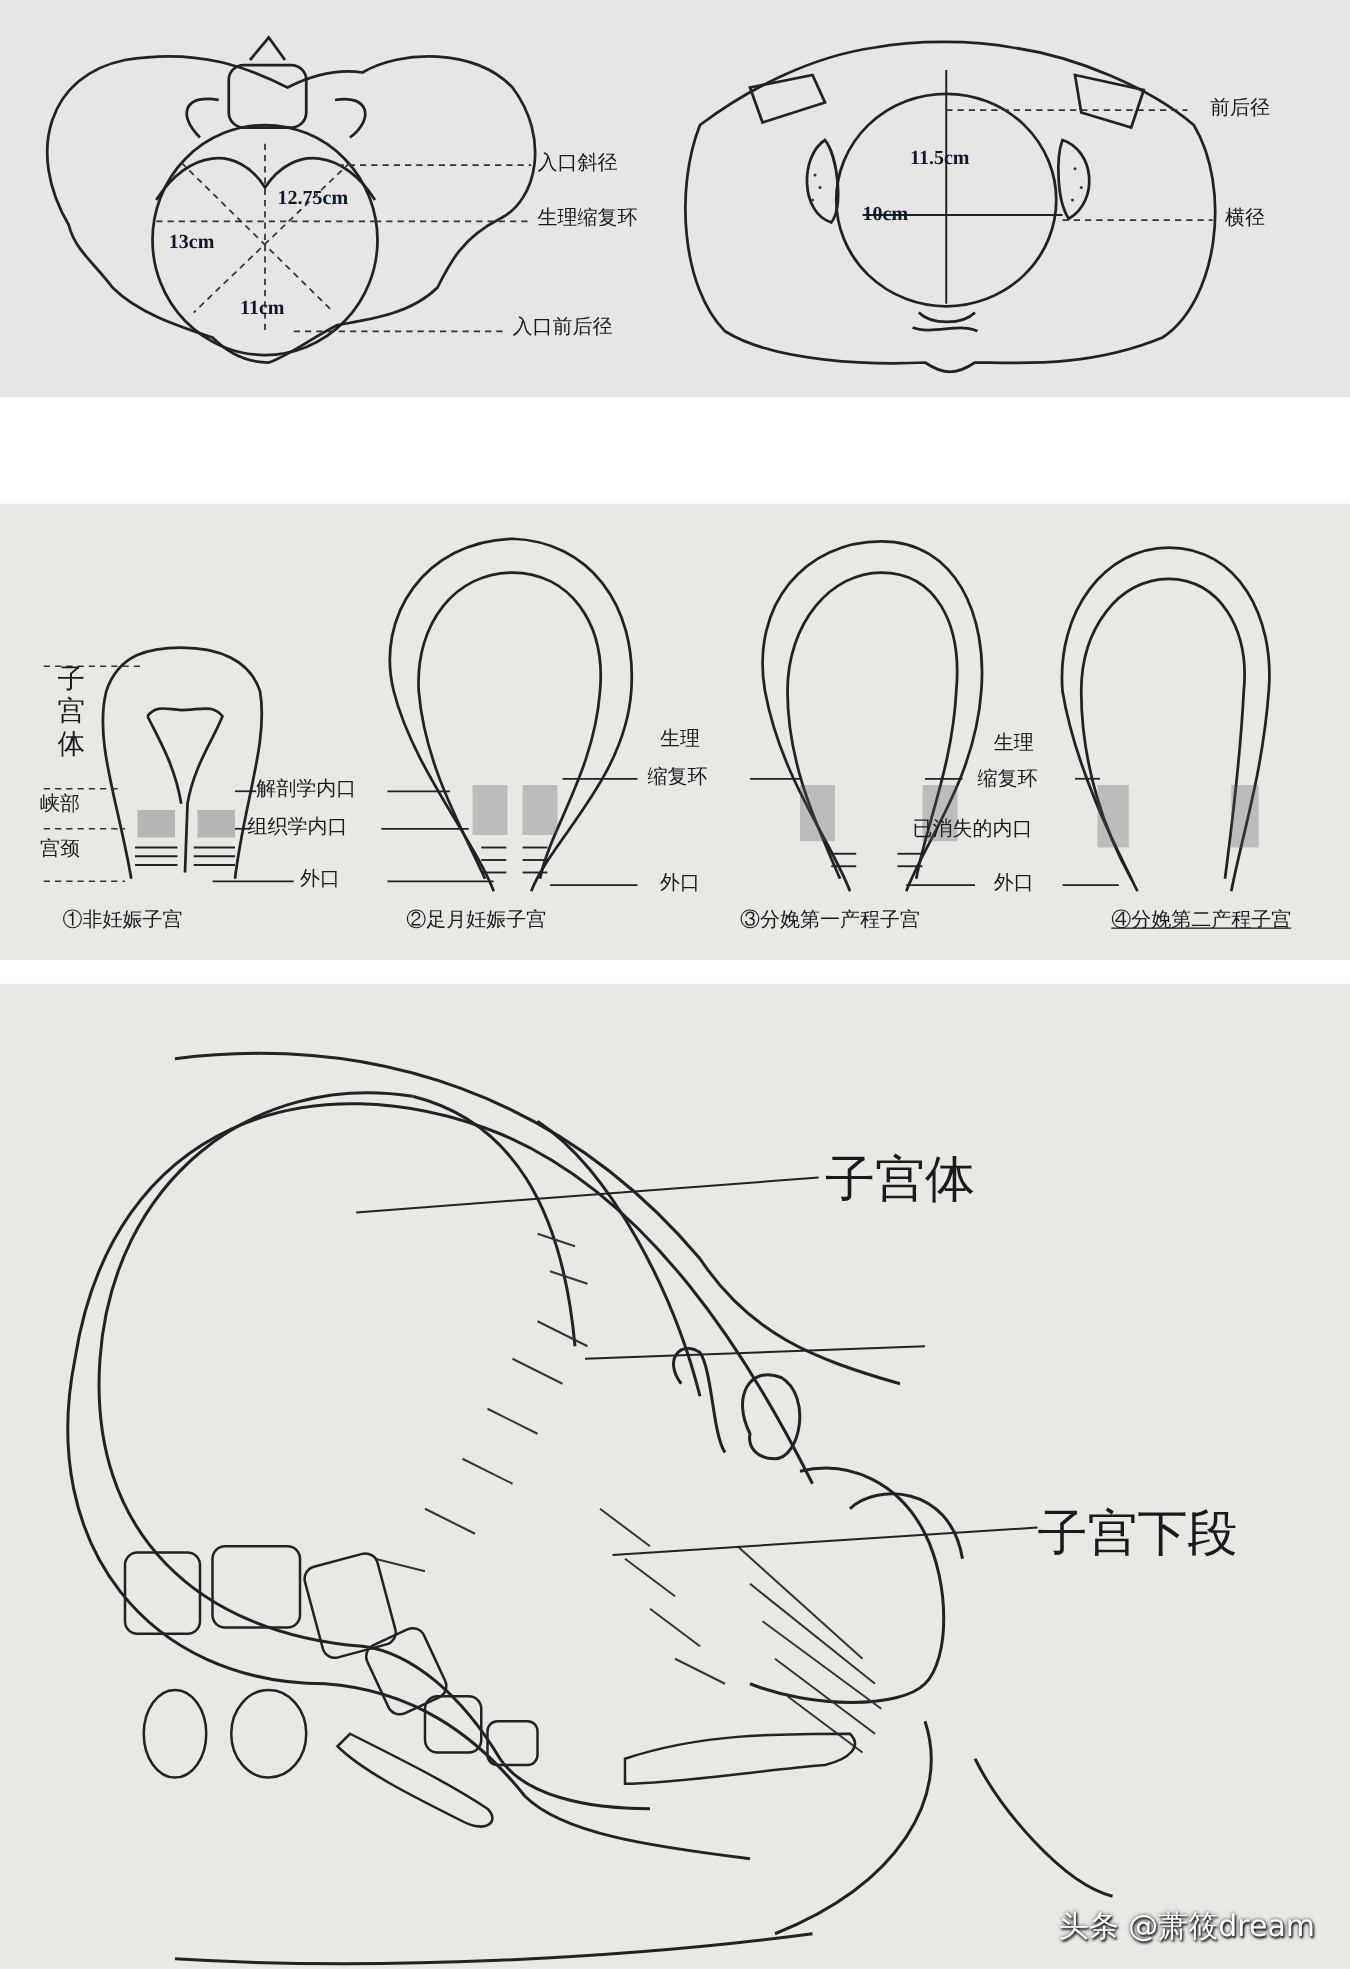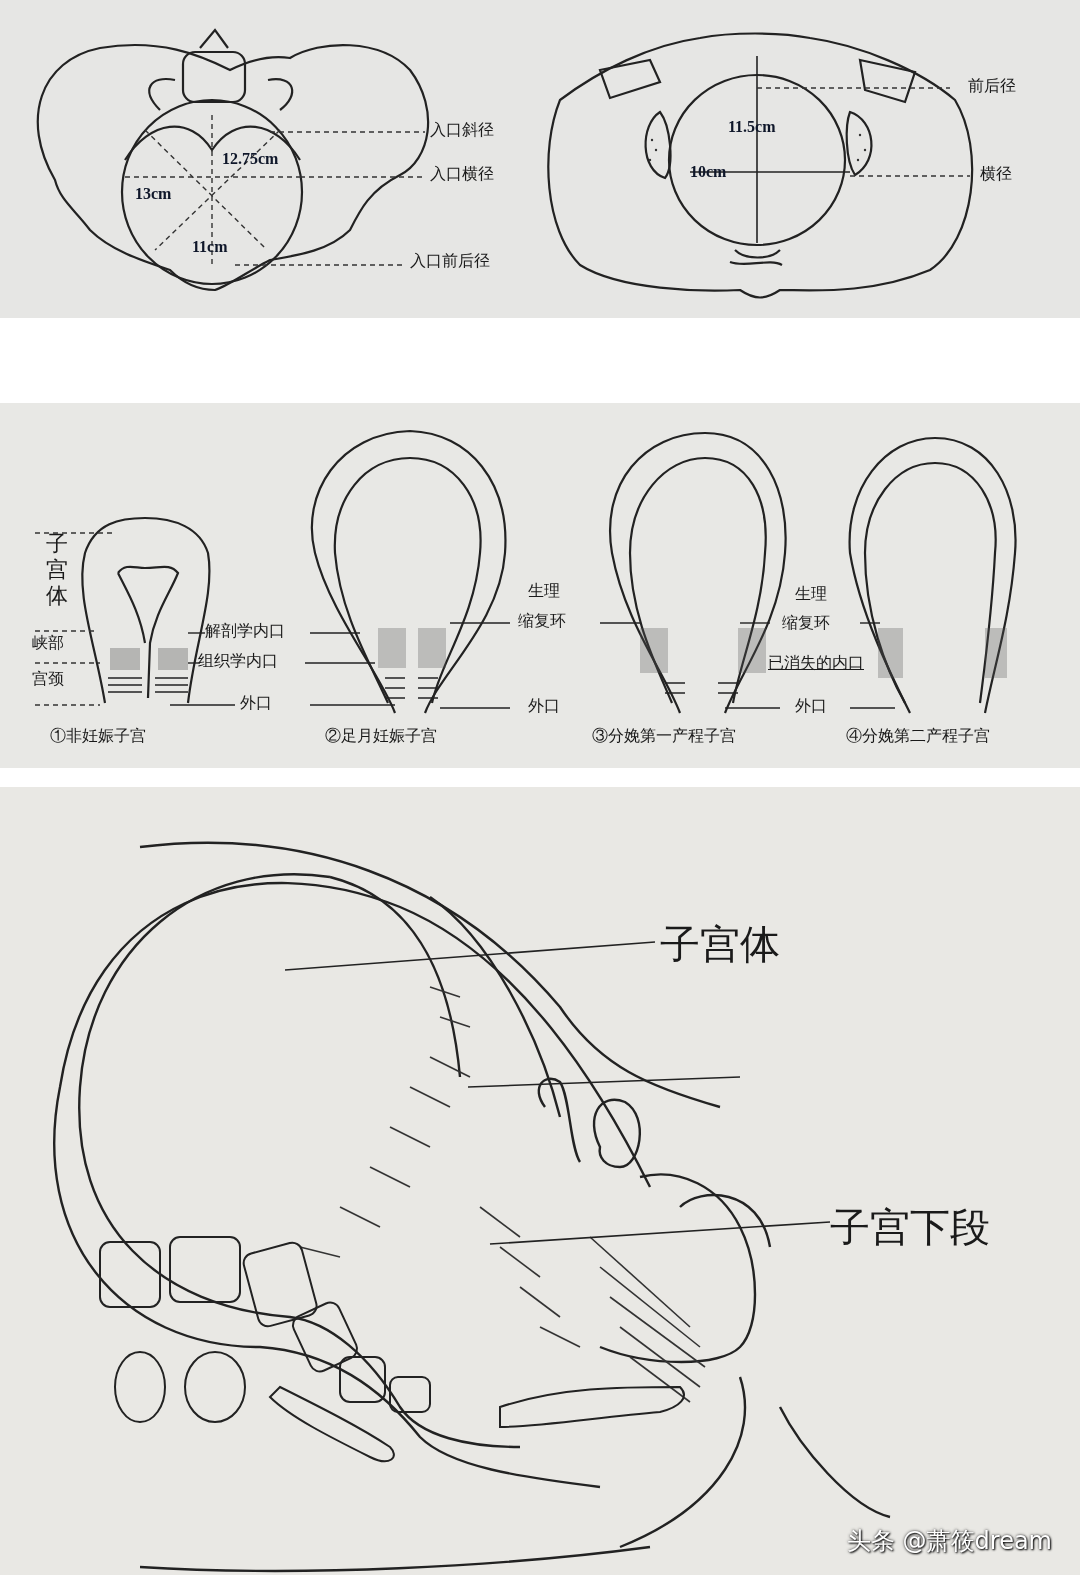--- a/index.html
+++ b/index.html
@@ -67,21 +67,21 @@
     </g>
     <g stroke="#333" stroke-width="1.4" stroke-dasharray="5,4" fill="none">
       <line x1="757" y1="88" x2="950" y2="88"></line>
       <line x1="850" y1="176" x2="970" y2="176"></line>
     </g>
   </svg>
   <span class="meas" style="left:222px;top:150px;">12.75cm</span>
   <span class="meas" style="left:135px;top:185px;">13cm</span>
   <span class="meas" style="left:192px;top:238px;">11cm</span>
   <span class="lbl md" style="left:430px;top:122px;">入口斜径</span>
-  <span class="lbl md" style="left:430px;top:166px;">入口横径</span>
+  <span class="lbl md" style="left:430px;top:166px;">生理缩复环</span>
   <span class="lbl md" style="left:410px;top:253px;">入口前后径</span>
 
   <span class="meas" style="left:728px;top:118px;">11.5cm</span>
   <span class="meas" style="left:690px;top:163px;">10cm</span>
   <span class="lbl md" style="left:968px;top:78px;">前后径</span>
   <span class="lbl md" style="left:980px;top:166px;">横径</span>
 </div>
 
 <div id="p2" class="panel">
   <svg width="1080" height="365">
@@ -157,26 +157,26 @@
   <span class="lbl md" style="left:32px;top:232px;">峡部</span>
   <span class="lbl md" style="left:32px;top:268px;">宫颈</span>
   <span class="lbl md" style="left:205px;top:220px;">解剖学内口</span>
   <span class="lbl md" style="left:198px;top:250px;">组织学内口</span>
   <span class="lbl md" style="left:240px;top:292px;">外口</span>
   <span class="lbl md" style="left:528px;top:180px;">生理</span>
   <span class="lbl md" style="left:518px;top:210px;">缩复环</span>
   <span class="lbl md" style="left:528px;top:295px;">外口</span>
   <span class="lbl md" style="left:795px;top:183px;">生理</span>
   <span class="lbl md" style="left:782px;top:212px;">缩复环</span>
-  <span class="lbl md" style="left:768px;top:252px;text-decoration:underline;">已消失的内口</span>
+  <span class="lbl md" style="left:730px;top:252px;">已消失的内口</span>
   <span class="lbl md" style="left:795px;top:295px;">外口</span>
   <span class="lbl md" style="left:50px;top:325px;">①非妊娠子宫</span>
   <span class="lbl md" style="left:325px;top:325px;">②足月妊娠子宫</span>
   <span class="lbl md" style="left:592px;top:325px;">③分娩第一产程子宫</span>
-  <span class="lbl md" style="left:846px;top:325px;">④分娩第二产程子宫</span>
+  <span class="lbl md" style="left:889px;top:325px;text-decoration:underline;">④分娩第二产程子宫</span>
 </div>
 
 <div id="p3" class="panel">
   <svg width="1080" height="788">
     <g fill="none" stroke="#222" stroke-width="2.4">
       <path d="M140,60 C300,40 450,90 560,220 C600,280 650,300 720,320"></path>
       <path d="M650,400 C600,300 520,170 400,120 C250,60 90,110 60,300 C30,450 120,560 260,560 C330,565 380,600 420,650 C450,680 520,690 600,700"></path>
       <path d="M330,90 C200,70 90,160 80,300 C70,440 160,520 290,530 C330,535 370,570 400,620 C420,650 470,660 520,660"></path>
       <path d="M330,90 C410,110 450,180 460,290"></path>
       <path d="M430,110 C490,150 540,250 560,330"></path>

